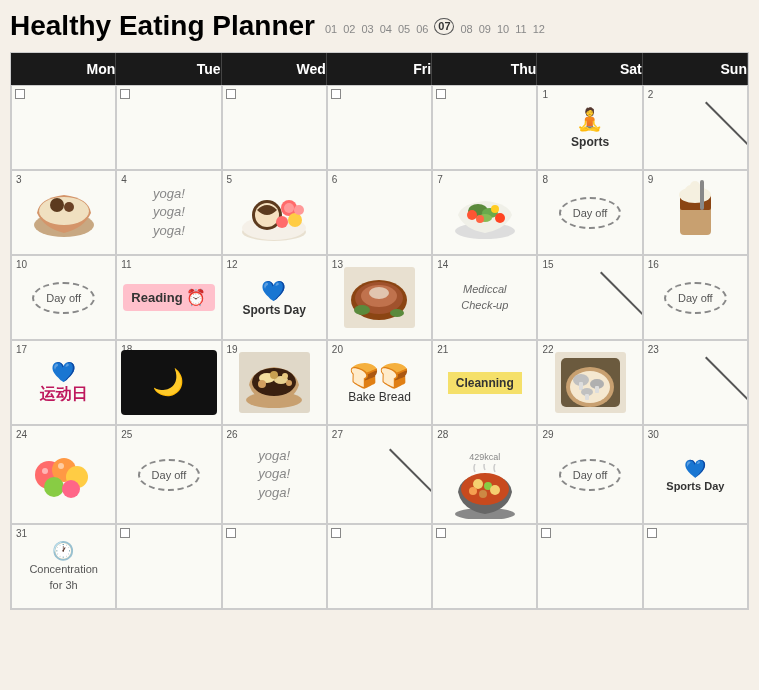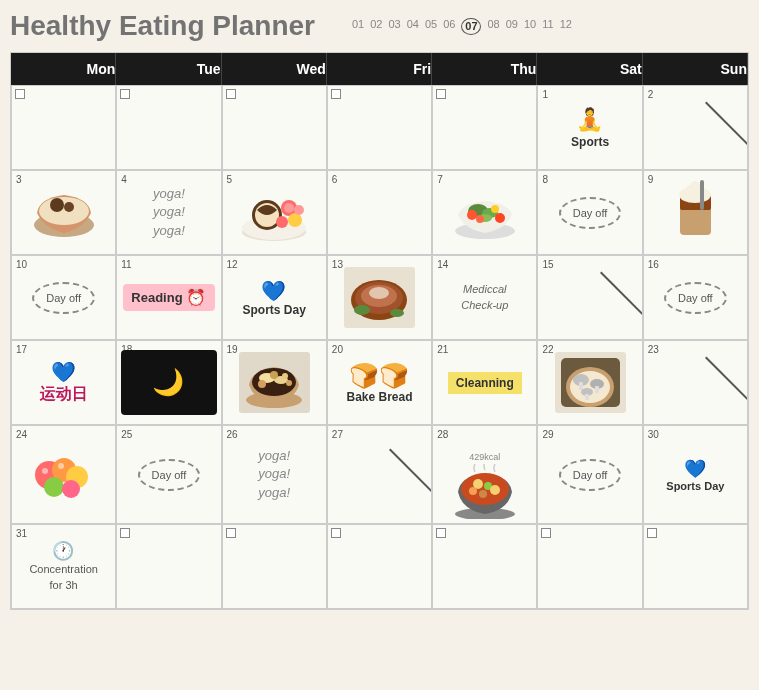--- a/index.html
+++ b/index.html
@@ -12,28 +12,27 @@
     }
     .header {
       display: flex;
       align-items: center;
       margin-bottom: 10px;
       gap: 10px;
     }
     .title {
       font-size: 28px;
       font-weight: bold;
-      color: #737373;
+      color: #000000;
     }
     .months {
       display: flex;
       gap: 6px;
-      align-items: flex-start;
+      align-items: flex-end;
       flex-wrap: nowrap;
-      margin-left: 27px;
     }
     .month-item {
       font-size: 11px;
       color: #888;
       cursor: pointer;
     }
     .month-item.active {
       border: 1.5px solid #555;
       border-radius: 50%;
       width: 20px;
@@ -443,21 +442,21 @@
           <circle cx="37" cy="25" r="4" fill="#c8a050"></circle>
           <circle cx="52" cy="33" r="3" fill="#d4a060"></circle>
         </svg>
       </div>
     </div>
 
     <div class="cell">
       <span class="cell-num">20</span>
       <div class="cell-content">
         <span style="font-size:24px;">🍞🍞</span>
-        <span style="font-size:12px;font-weight:bold;color:#333;">Bake Bread</span>
+        <span style="font-size:12px;font-weight:normal;color:#333;">Bake Bread</span>
       </div>
     </div>
 
     <div class="cell">
       <span class="cell-num">21</span>
       <div class="cell-content">
         <div class="yellow-bg">Cleanning</div>
       </div>
     </div>
 

